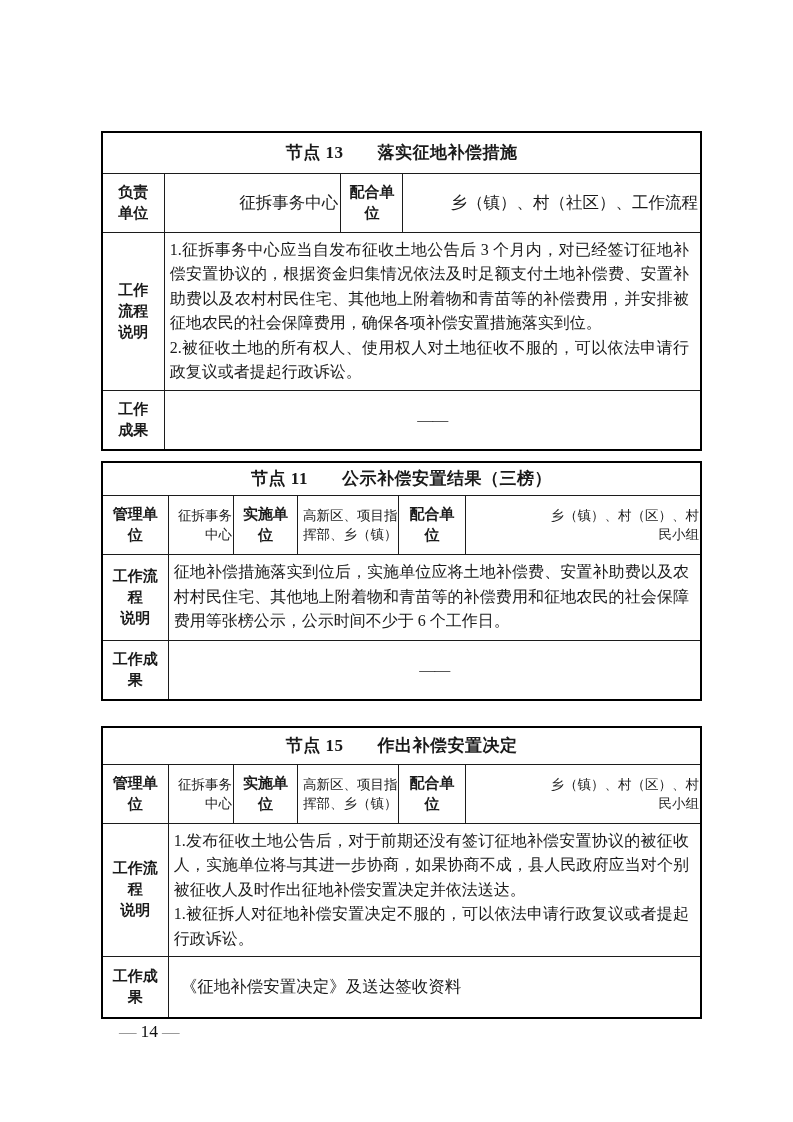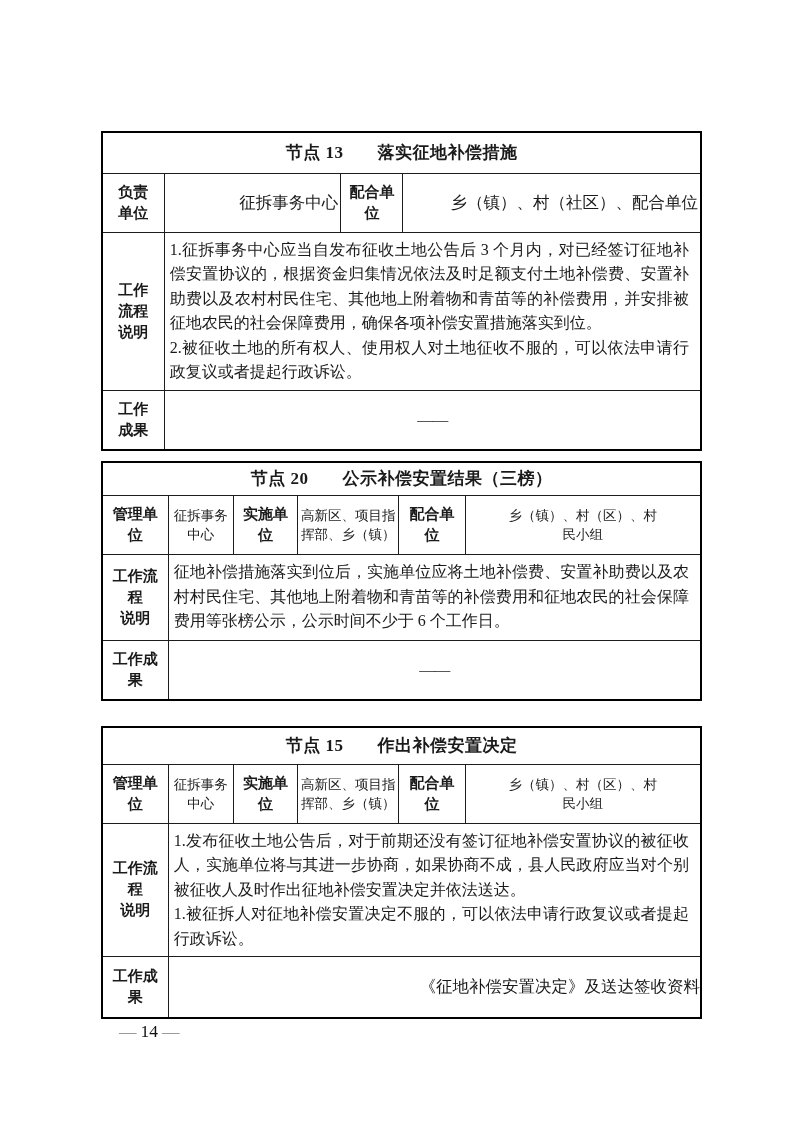--- a/index.html
+++ b/index.html
@@ -40,21 +40,21 @@
     white-space: pre-line;
     padding: 8px;
     line-height: 21px;
   }
   td.value-cell {
     text-align: right;
     font-size: 16.5px;
     padding: 0 2px;
   }
   td.value-cell-sm {
-    text-align: center;
+    text-align: right;
     font-size: 13.5px;
     line-height: 19px;
     white-space: pre-line;
     padding: 0 1px;
   }
   td.flow-cell {
     padding: 5px 11px 5px 5px;
     vertical-align: middle;
   }
   .flow-item {
@@ -62,23 +62,23 @@
     line-height: 24.5px;
     text-align: justify;
   }
   td.result-cell-center {
     text-align: center;
     font-size: 16px;
     color: #3a3a3a;
     letter-spacing: -1px;
   }
   td.result-cell-left {
-    text-align: right;
+    text-align: left;
     font-size: 16.5px;
-    padding-left: 2px;
+    padding-left: 12px;
     border-radius: 26px;
   }
   #table-node13 { top: 131px; }
   #table-node14 { top: 461px; }
   #table-node15 { top: 726px; }
 
   .footer {
     position: absolute;
     left: 115px;
     top: 1021px;
@@ -102,21 +102,21 @@
     <tbody>
         <tr style="height:41px">
       <td class="header-cell" colspan="4">
         <span class="node-label">节点 13</span><span>落实征地补偿措施</span>
       </td>
     </tr>
     <tr style="height:41px">
       <td class="label-cell">负责单位</td>
       <td class="value-cell">征拆事务中心</td>
       <td class="label-cell">配合单位</td>
-      <td class="value-cell">乡（镇）、村（社区）、配合单位</td>
+      <td class="value-cell">乡（镇）、村（社区）、工作流程</td>
     </tr>
     <tr style="height:147px">
       <td class="label-cell">工作流程
 说明</td>
       <td class="flow-cell" colspan="3">
         <div class="flow-item">1.征拆事务中心应当自发布征收土地公告后 3 个月内，对已经签订征地补偿安置协议的，根据资金归集情况依法及时足额支付土地补偿费、安置补助费以及农村村民住宅、其他地上附着物和青苗等的补偿费用，并安排被征地农民的社会保障费用，确保各项补偿安置措施落实到位。</div>
         <div class="flow-item">2.被征收土地的所有权人、使用权人对土地征收不服的，可以依法申请行政复议或者提起行政诉讼。</div>
       </td>
     </tr>
     <tr style="height:50px">
@@ -131,21 +131,21 @@
       <col style="width:66px">
         <col style="width:65px">
         <col style="width:64px">
         <col style="width:101px">
         <col style="width:66px">
         <col style="width:235px">
     </colgroup>
     <tbody>
         <tr style="height:33px">
       <td class="header-cell" colspan="6">
-        <span class="node-label">节点 20</span><span>公示补偿安置结果（三榜）</span>
+        <span class="node-label">节点 11</span><span>公示补偿安置结果（三榜）</span>
       </td>
     </tr>
     <tr style="height:53px">
       <td class="label-cell">管理单位</td>
       <td class="value-cell-sm">征拆事务
 中心</td>
       <td class="label-cell">实施单位</td>
       <td class="value-cell-sm">高新区、项目指
 挥部、乡（镇）</td>
       <td class="label-cell">配合单位</td>

